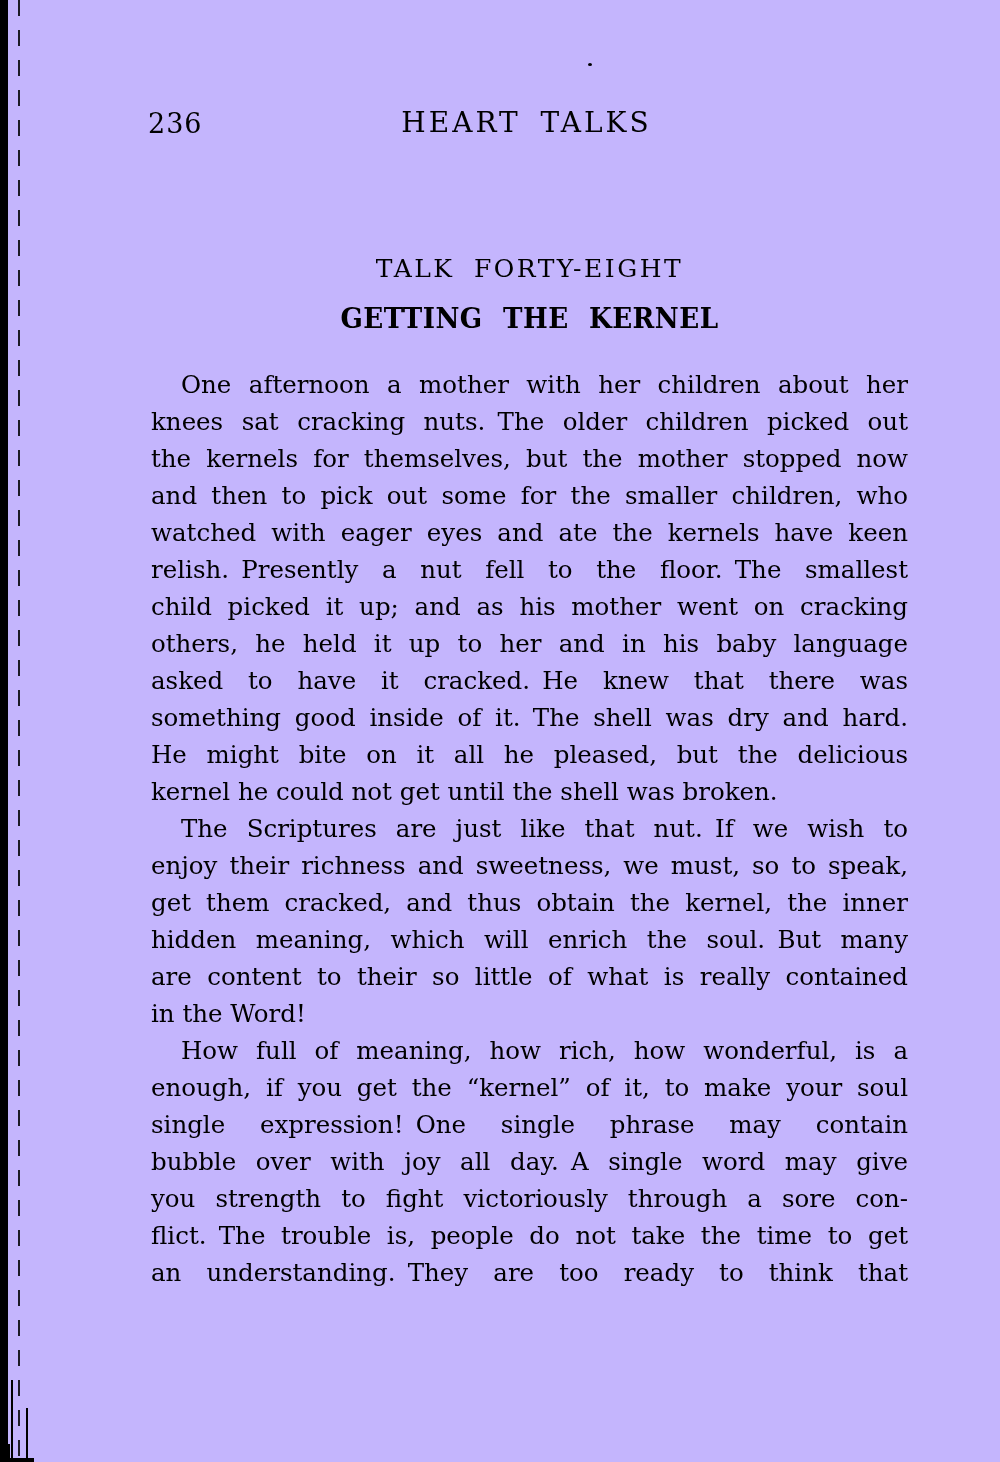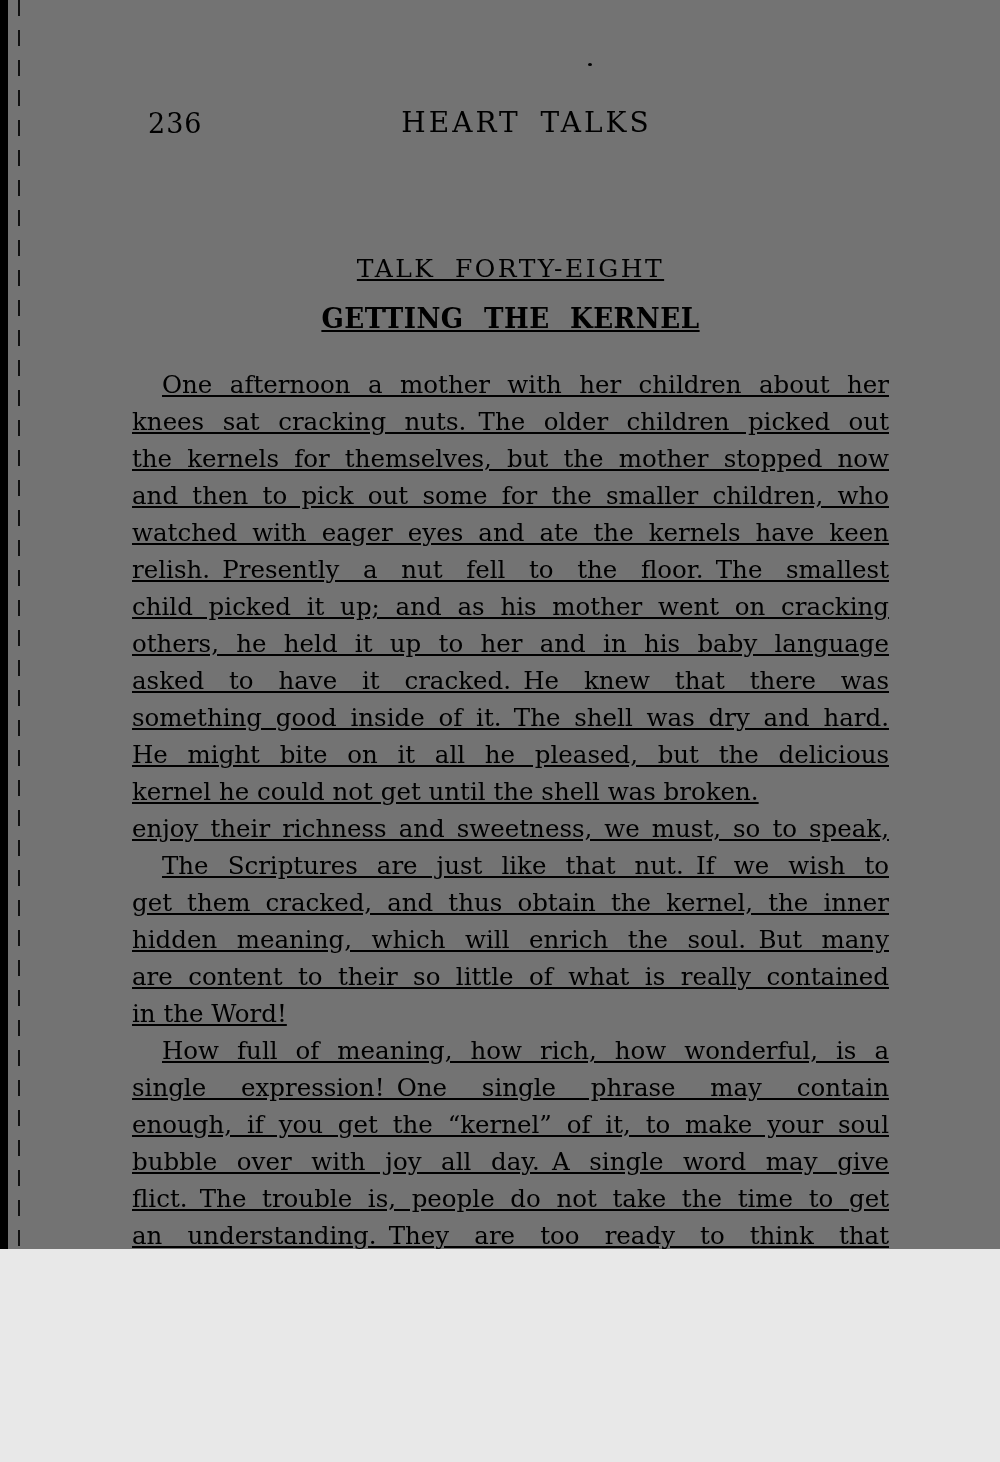--- a/index.html
+++ b/index.html
@@ -3,22 +3,22 @@
 <meta charset="utf-8">
 <style>
   html, body {
     margin: 0;
     padding: 0;
     background: #e8e8e8;
   }
   .page {
     position: relative;
     width: 1000px;
-    height: 1249px;
-    background: #737373;
+    height: 1462px;
+    background: #c4b5fd;
     color: #000000;
     font-family: "DejaVu Serif", serif;
     overflow: hidden;
   }
 
   
   .gutter-bar {
     position: absolute;
     left: 0; top: 0;
     width: 8px; height: 1462px;
@@ -76,23 +76,22 @@
     width: 757px;
     text-align: center;
     font-size: 28px;
     letter-spacing: 3px;
     word-spacing: 8px;
   }
 
   
   .column {
     position: absolute;
-    left: 132px; top: 254px;
+    left: 151px; top: 254px;
     width: 757px;
-    text-decoration: underline;
   }
   .talk-heading {
     text-align: center;
     font-size: 25px;
     letter-spacing: 2.5px;
     word-spacing: 9px;
     line-height: 30px;
     margin-bottom: 20px;
   }
   .chapter-heading {
@@ -155,32 +154,33 @@
         <div class="line">relish. Presently a nut fell to the floor. The smallest</div>
         <div class="line">child picked it up; and as his mother went on cracking</div>
         <div class="line">others, he held it up to her and in his baby language</div>
         <div class="line">asked to have it cracked. He knew that there was</div>
         <div class="line">something good inside of it. The shell was dry and hard.</div>
         <div class="line">He might bite on it all he pleased, but the delicious</div>
         <div class="line short">kernel he could not get until the shell was broken.</div>
       </div>
 
       <div class="paragraph">
+        <div class="line indent">The Scriptures are just like that nut. If we wish to</div>
         <div class="line">enjoy their richness and sweetness, we must, so to speak,</div>
-        <div class="line indent">The Scriptures are just like that nut. If we wish to</div>
         <div class="line">get them cracked, and thus obtain the kernel, the inner</div>
         <div class="line">hidden meaning, which will enrich the soul. But many</div>
         <div class="line">are content to their so little of what is really contained</div>
         <div class="line short">in the Word!</div>
       </div>
 
       <div class="paragraph">
         <div class="line indent">How full of meaning, how rich, how wonderful, is a</div>
+        <div class="line">enough, if you get the “kernel” of it, to make your soul</div>
         <div class="line">single expression! One single phrase may contain</div>
-        <div class="line">enough, if you get the “kernel” of it, to make your soul</div>
         <div class="line">bubble over with joy all day. A single word may give</div>
+        <div class="line">you strength to fight victoriously through a sore con-</div>
         <div class="line">flict. The trouble is, people do not take the time to get</div>
         <div class="line">an understanding. They are too ready to think that</div>
       </div>
 
     </div>
   </div>
 </div>
 
 </body></html>

